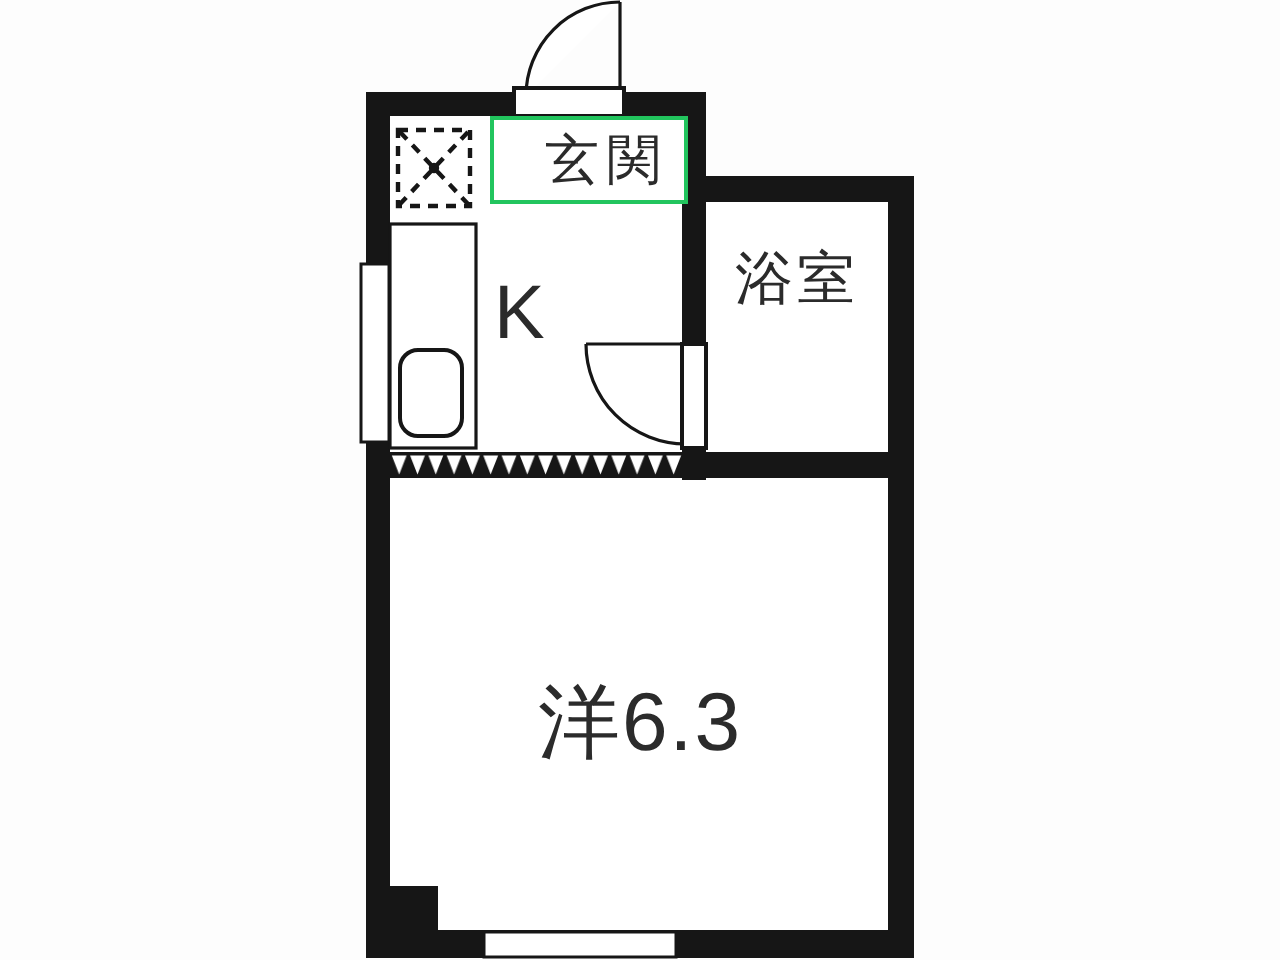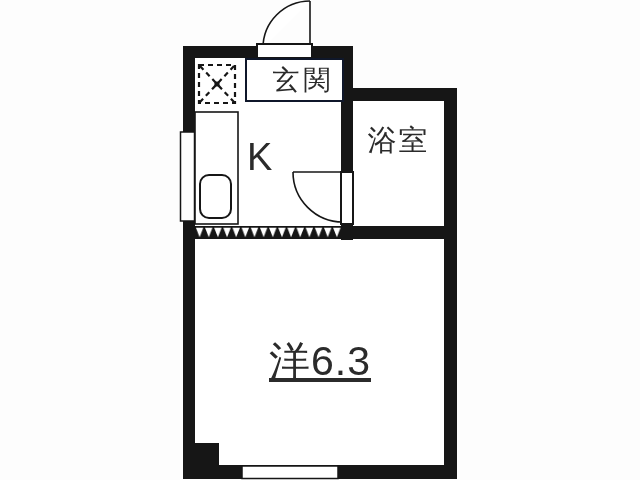--- a/index.html
+++ b/index.html
@@ -7,36 +7,36 @@
     width:640px;height:480px;
     background:#fdfdfd;
     font-family:"Liberation Sans","DejaVu Sans",sans-serif;
     position:relative;overflow:hidden;
   }
   .canvas{position:absolute;left:0;top:0;width:640px;height:480px;}
   svg{position:absolute;left:0;top:0;}
   .label{position:absolute;color:#2b2b2b;}
   .genkan-box{
     left:245px;top:58px;width:99px;height:44px;
-    background:#ffffff;border:2px solid #0f172a;
+    background:#ffffff;border:2px solid #22c55e;
     display:flex;align-items:center;justify-content:center;
     font-size:27px;letter-spacing:4px;box-sizing:border-box;
     padding-left:18px;
   }
   .k-label{
     left:247px;top:136px;font-size:38px;font-weight:400;
   }
   .bath-label{
     left:353px;top:118px;width:91px;text-align:center;
     font-size:29px;line-height:45px;letter-spacing:2px;
   }
   .bath-label .line{white-space:nowrap;}
   .main-label{
     left:183px;top:334px;width:274px;text-align:center;
-    font-size:41px;letter-spacing:1px;text-decoration:underline;
+    font-size:41px;letter-spacing:1px;
   }
 </style>
 </head>
 <body>
 
 <div class="canvas">
   <svg width="640" height="480" viewBox="0 0 640 480">
     <defs>
       <pattern id="zigzag" x="195" y="226" width="9.15" height="13" patternUnits="userSpaceOnUse">
         <rect width="9.15" height="13" fill="#161616"></rect>

